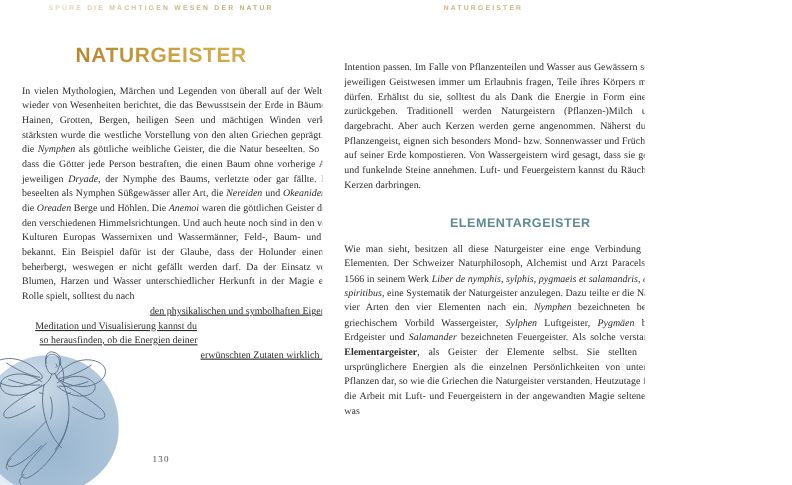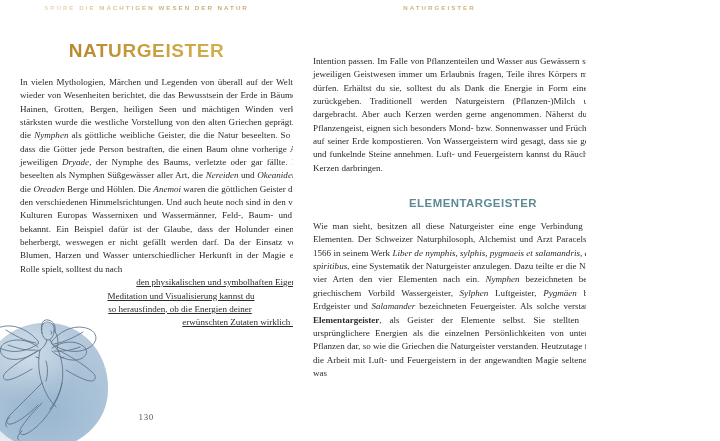--- a/index.html
+++ b/index.html
@@ -176,22 +176,22 @@
   <div class="page">
 
     <div class="runhead runhead-left">SPÜRE DIE MÄCHTIGEN WESEN DER NATUR</div>
 
     <h1 class="chapter-title">NATURGEISTER</h1>
 
     <div class="col col-left">
       <p class="body-text">In vielen Mythologien, Märchen und Legenden von überall auf der Welt wird immer wieder von Wesenheiten berichtet, die das Bewusstsein der Erde in Bäumen, Kräutern, Hainen, Grotten, Bergen, heiligen Seen und mächtigen Winden verkörpern. Am stärksten wurde die westliche Vorstellung von den alten Griechen geprägt. Sie kannten die <i>Nymphen</i> als göttliche weibliche Geister, die die Natur beseelten. So glaubten sie, dass die Götter jede Person bestraften, die einen Baum ohne vorherige Anrufung der jeweiligen <i>Dryade</i>, der Nymphe des Baums, verletzte oder gar fällte. Die <i>Najaden</i> beseelten als Nymphen Süßgewässer aller Art, die <i>Nereiden</i> und <i>Okeaniden</i> den Ozean, die <i>Oreaden</i> Berge und Höhlen. Die <i>Anemoi</i> waren die göttlichen Geister der Winde aus den verschiedenen Himmelsrichtungen. Und auch heute noch sind in den verschiedenen Kulturen Europas Wassernixen und Wassermänner, Feld-, Baum- und Waldgeister bekannt. Ein Beispiel dafür ist der Glaube, dass der Holunder einen Hexengeist beherbergt, weswegen er nicht gefällt werden darf. Da der Einsatz von Kräutern, Blumen, Harzen und Wasser unterschiedlicher Herkunft in der Magie eine tragende Rolle spielt, solltest du nach</p>
       <div class="taper">
           <div style="padding-right: 0px; text-align: right; padding-left: 0px;">den physikalischen und symbolhaften Eigenschaften der</div>
-          <div style="padding-right: 10px; text-align: center; padding-left: 12px;">Meditation und Visualisierung kannst du</div>
-          <div style="padding-right: 16px; text-align: center; padding-left: 16px;">so herausfinden, ob die Energien deiner</div>
+          <div style="padding-right: 10px; text-align: left; padding-left: 12px;">Meditation und Visualisierung kannst du</div>
+          <div style="padding-right: 16px; text-align: left; padding-left: 16px;">so herausfinden, ob die Energien deiner</div>
           <div style="padding-right: 14px; text-align: right; padding-left: 20px;">erwünschten Zutaten wirklich zu deiner</div>
         </div>
     </div>
 
     <div class="illus">
       <div class="blob"></div>
       <div class="blob2"></div>
       <svg class="fairy" viewBox="0 0 152 152">
         <g fill="none" stroke="#5b6f86" stroke-width="0.85" stroke-linecap="round" stroke-linejoin="round">
 

